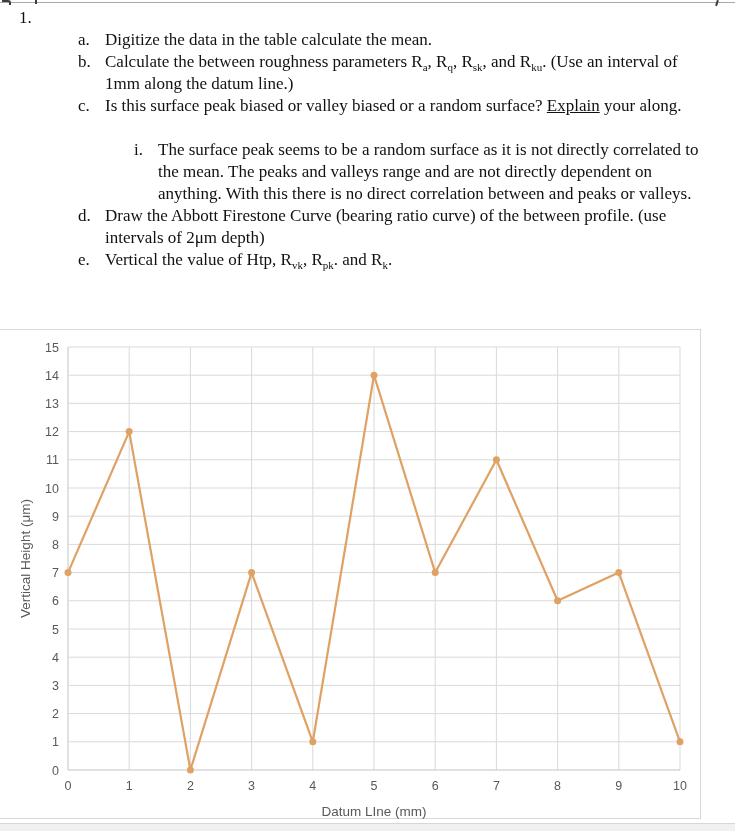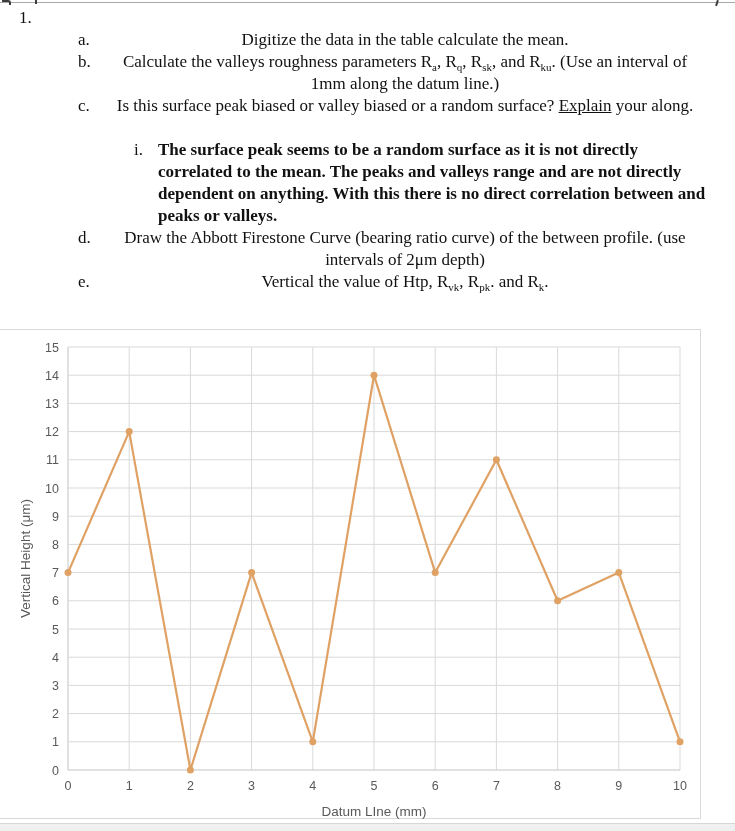--- a/index.html
+++ b/index.html
@@ -14,24 +14,24 @@
   .frag-tick { left:35px; top:0; width:2px; height:4px; background:#3d3d3d; }
   .frag-tail { left:716px; top:0; width:2px; height:6px; background:#3d3d3d; transform:rotate(18deg); }
 
   
   #doc { position:absolute; left:0; top:7px; width:735px; font-size:17px; line-height:22px; color:#111; }
   .line-item { display:flex; }
   .lvl0 { margin-left:19px; }
   .lvl0 .marker { width:18px; flex:none; }
   .lvl1 { margin-left:78px; }
   .lvl1 .marker { width:27px; flex:none; }
-  .lvl1 .txt { width:600px;text-align:center; }
+  .lvl1 .txt { width:600px; }
   .lvl2 { margin-left:134px; margin-top:22px; }
   .lvl2 .marker { width:24px; flex:none; }
-  .lvl2 .txt { width:550px;font-weight:bold; }
+  .lvl2 .txt { width:550px; }
   .txt sub { font-size:11px; line-height:1; }
   .u { text-decoration:underline;margin-top:25px; }
 
   
   #chart-box { position:absolute; left:0; top:329px; width:701px; height:490px;
                border-top:1px solid #d9d9d9; border-right:1px solid #d9d9d9; border-bottom:1px solid #d9d9d9;
                background:#fff; }
   #chart-box svg { display:block; }
   .chart-label { font-family:"Liberation Sans", sans-serif; }
 
@@ -52,21 +52,21 @@
   <div id="doc">
       <div class="line-item lvl0">
         <span class="marker">1.</span>
       </div>
       <div class="line-item lvl1">
         <span class="marker">a.</span>
         <span class="txt"><span>Digitize the data in the table calculate the mean.</span></span>
       </div>
       <div class="line-item lvl1">
         <span class="marker">b.</span>
-        <span class="txt"><span>Calculate the valleys roughness parameters R</span><sub>a</sub><span>, R</span><sub>q</sub><span>, R</span><sub>sk</sub><span>, and R</span><sub>ku</sub><span>.  (Use an interval of 1mm along the datum line.)</span></span>
+        <span class="txt"><span>Calculate the between roughness parameters R</span><sub>a</sub><span>, R</span><sub>q</sub><span>, R</span><sub>sk</sub><span>, and R</span><sub>ku</sub><span>.  (Use an interval of 1mm along the datum line.)</span></span>
       </div>
       <div class="line-item lvl1">
         <span class="marker">c.</span>
         <span class="txt"><span>Is this surface peak biased or valley biased or a random surface?  </span><span class="u">Explain</span><span> your along.</span></span>
       </div>
       <div class="line-item lvl2">
         <span class="marker">i.</span>
         <span class="txt"><span>The surface peak seems to be a random surface as it is not directly correlated to the mean. The peaks and valleys range and are not directly dependent on anything. With this there is no direct correlation between and peaks or valleys.</span></span>
       </div>
       <div class="line-item lvl1">

